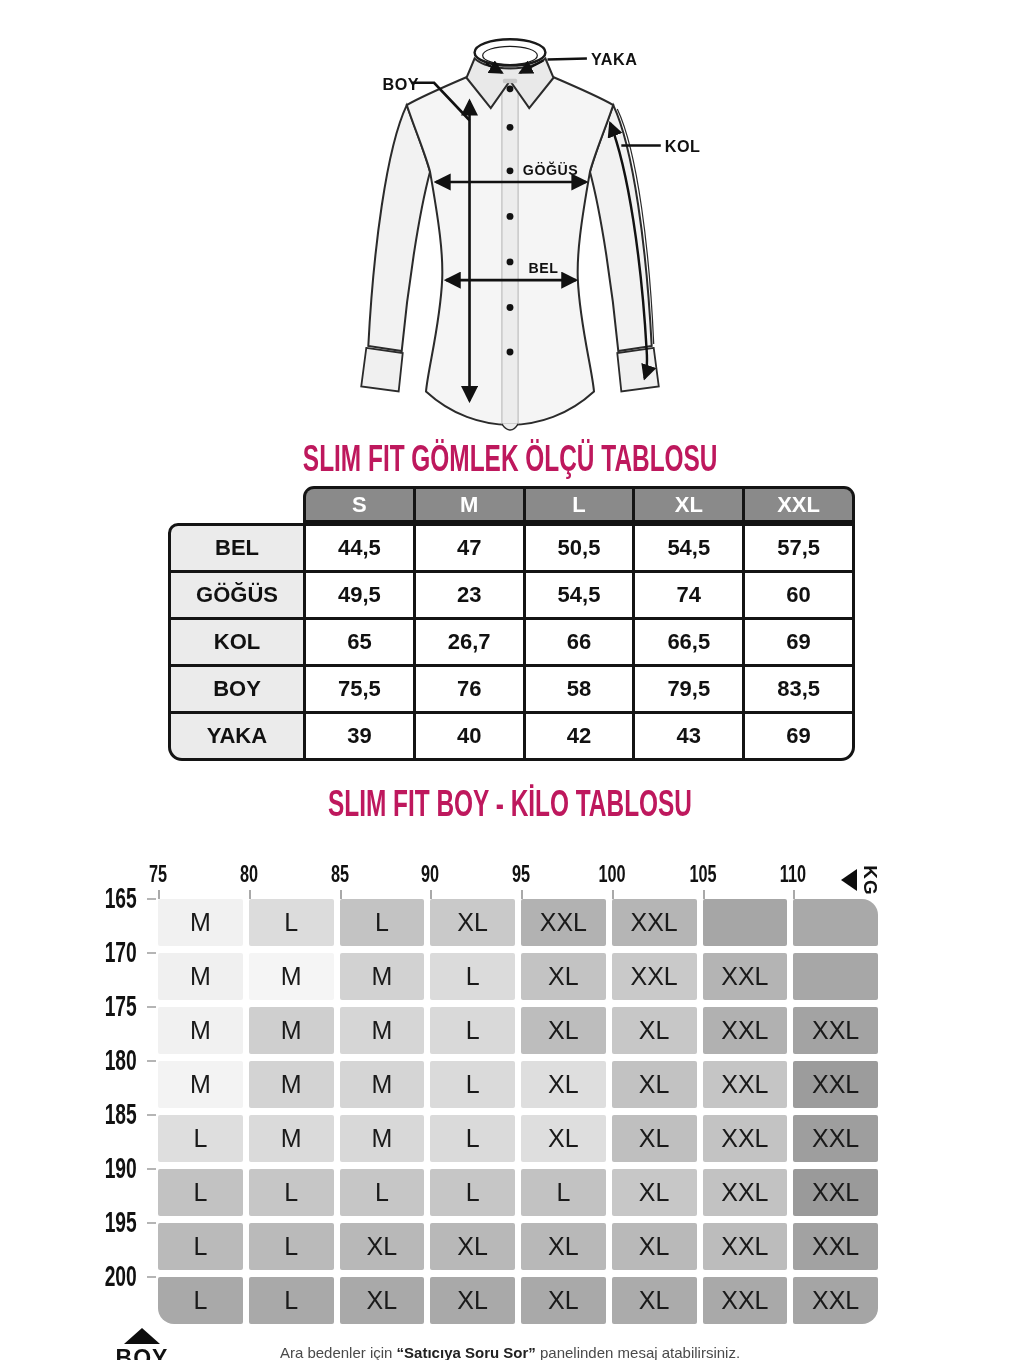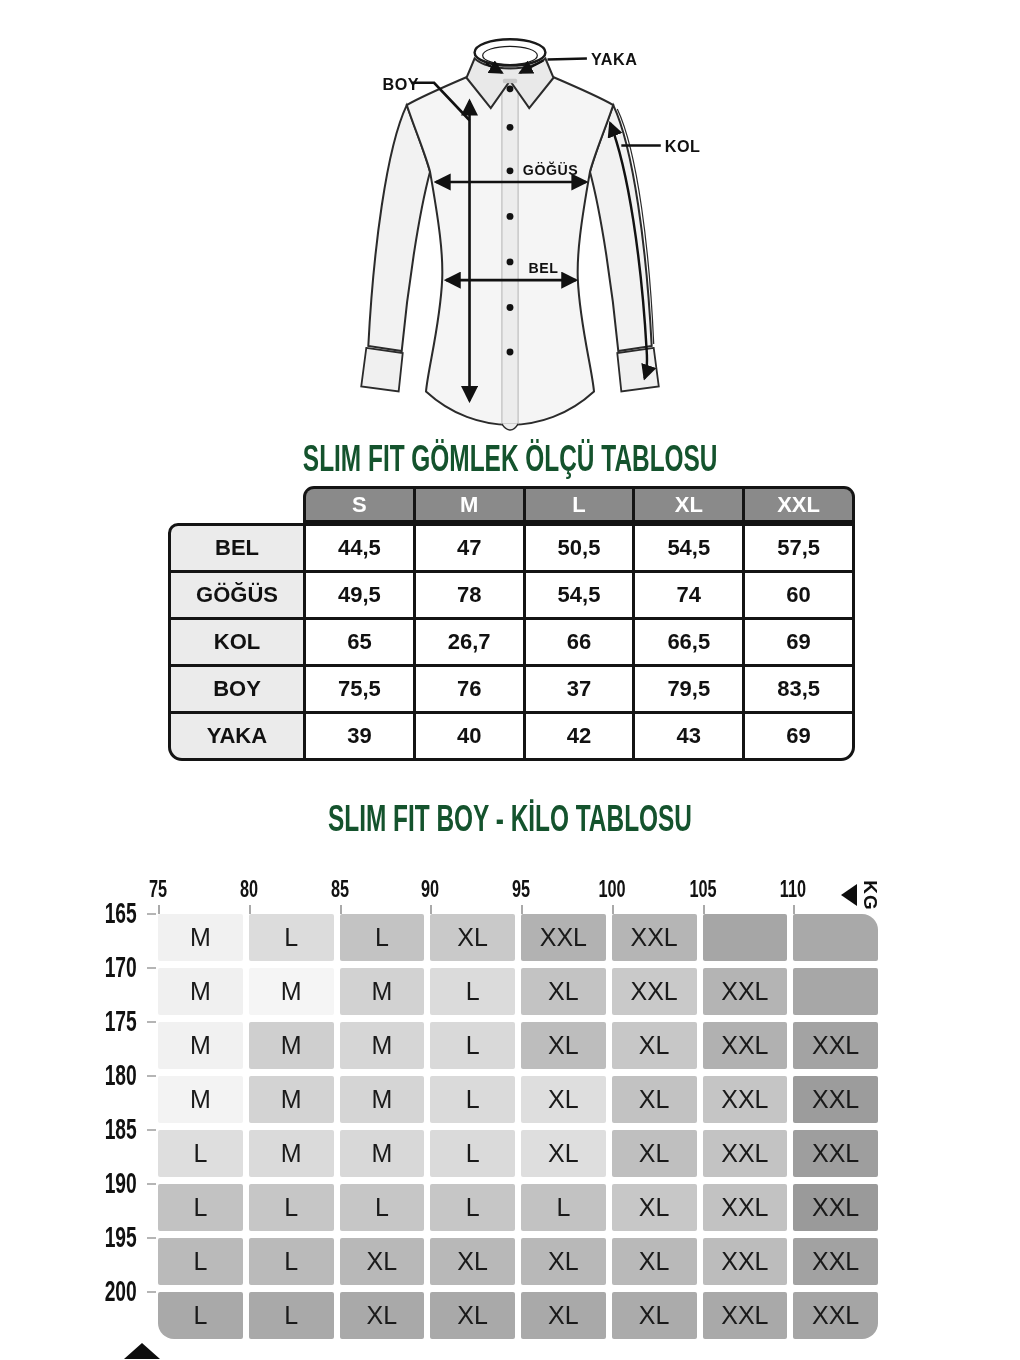--- a/index.html
+++ b/index.html
@@ -3,21 +3,21 @@
 <meta charset="utf-8">
 <style>
   * { margin:0; padding:0; box-sizing:border-box; }
   html,body { background:#ffffff; }
   body {
     width:1020px; height:1360px; position:relative; overflow:hidden;
     font-family:"Liberation Sans", sans-serif; color:#111;
   }
   
   .cond { display:inline-block; transform:scaleX(.74) scaleY(1.1); transform-origin:center; white-space:nowrap; }
-  .title { text-align:center; font-weight:700; font-size:33px; letter-spacing:0px; color:#14532d; }
+  .title { text-align:center; font-weight:700; font-size:33px; letter-spacing:0px; color:#be185d; }
 
   
   .shirt-wrap { width:430px; margin:16px auto 0 auto; }
 
   
   .t1-zone { margin:8px 0 0 168px; width:687px; }
   .t1-header {
     margin-left:135px; display:grid; grid-template-columns:repeat(5,1fr);
     gap:3px; background:#141414; border:3px solid #141414;
     border-radius:11px 11px 0 0; overflow:hidden;
@@ -146,46 +146,46 @@
     </div>
   <div class="t1-body">
       <div class="t-label">BEL</div>
       <div class="t-cell">44,5</div>
       <div class="t-cell">47</div>
       <div class="t-cell">50,5</div>
       <div class="t-cell">54,5</div>
       <div class="t-cell">57,5</div>
       <div class="t-label">GÖĞÜS</div>
       <div class="t-cell">49,5</div>
-      <div class="t-cell">78</div>
+      <div class="t-cell">23</div>
       <div class="t-cell">54,5</div>
       <div class="t-cell">74</div>
       <div class="t-cell">60</div>
       <div class="t-label">KOL</div>
       <div class="t-cell">65</div>
       <div class="t-cell">26,7</div>
       <div class="t-cell">66</div>
       <div class="t-cell">66,5</div>
       <div class="t-cell">69</div>
       <div class="t-label">BOY</div>
       <div class="t-cell">75,5</div>
       <div class="t-cell">76</div>
-      <div class="t-cell">37</div>
+      <div class="t-cell">58</div>
       <div class="t-cell">79,5</div>
       <div class="t-cell">83,5</div>
       <div class="t-label">YAKA</div>
       <div class="t-cell">39</div>
       <div class="t-cell">40</div>
       <div class="t-cell">42</div>
       <div class="t-cell">43</div>
       <div class="t-cell">69</div>
     </div>
 </div>
 
-<div class="title" style="margin-top:39px;">
+<div class="title" style="margin-top:24px;">
   <span class="cond">SLIM FIT BOY - KİLO TABLOSU</span>
 </div>
 
 <div class="mx-zone">
   <div class="mx-head">
     <div></div>
     <div class="kg-axis">
       <div class="kg-cell">
           <div class="kg-tick"></div>
           <div class="kg-label"><span class="cond">75</span></div>

